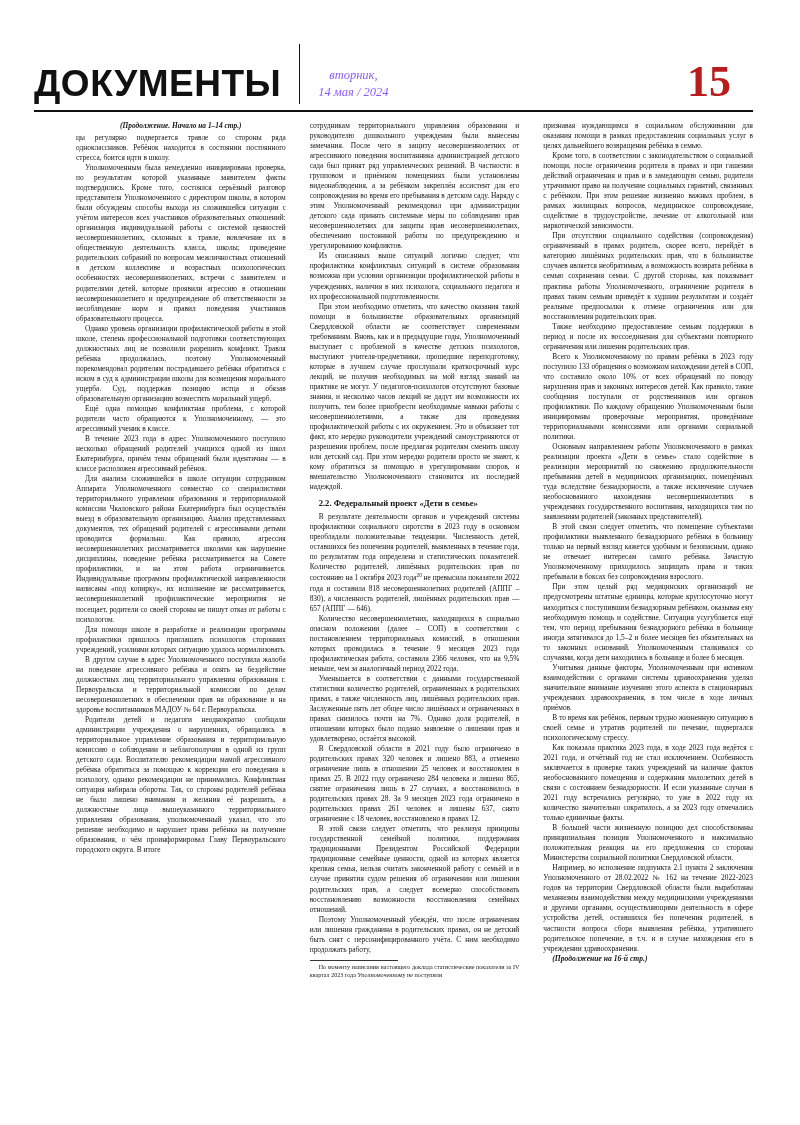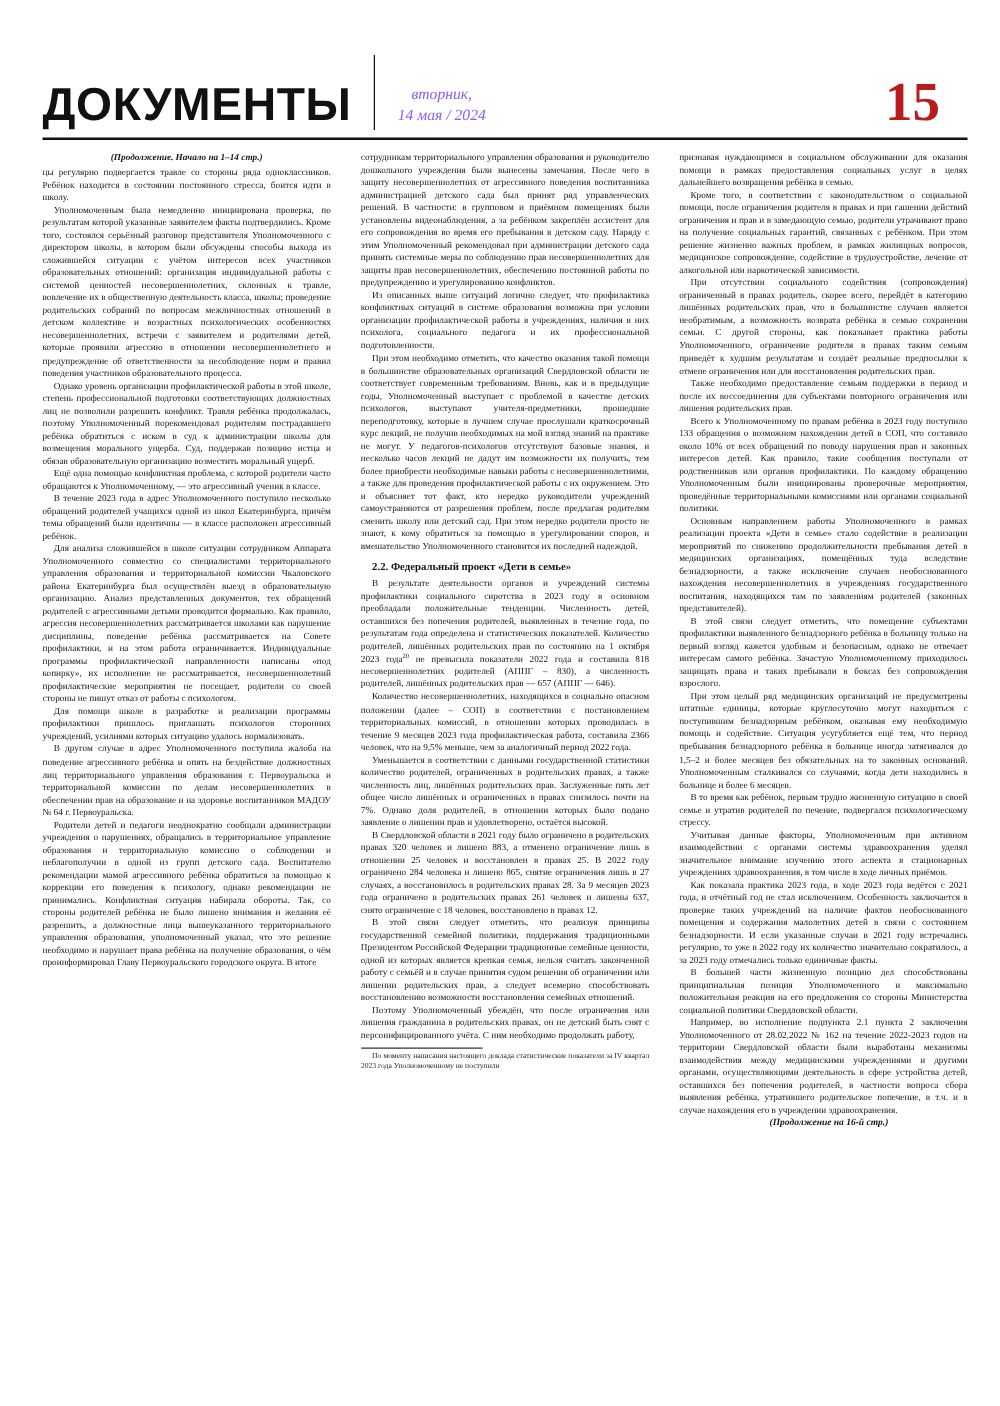--- a/index.html
+++ b/index.html
@@ -12,21 +12,21 @@
     height: 1125px;
     font-family: "Liberation Serif", serif;
     color: #1a1a1a;
     position: relative;
     overflow: hidden;
   }
   .page {
     width: 800px;
     height: 1125px;
     box-sizing: border-box;
-    padding: 44px 26px 20px 34px;
+    padding: 44px 47px 20px 34px;
     position: relative;
   }
 
   
   .masthead {
     display: flex;
     align-items: flex-end;
     border-bottom: 2px solid #111;
     padding-bottom: 6px;
     height: 60px;
@@ -88,20 +88,21 @@
     display: block;
     margin-top: 1px;
   }
 
   
   .columns {
     display: flex;
     gap: 24px;
     margin-top: 9px;
     height: 955px;
+    margin-left: 42px;
   }
   .col {
     flex: 1 1 0;
     font-size: 7.4px;
     line-height: 1.355;
     text-align: justify;
     hyphens: auto;
     color: #151515;
   }
   .col p {
@@ -134,21 +135,21 @@
   .footnote {
     font-size: 6.1px;
     line-height: 1.3;
     text-align: justify;
     text-indent: 7px;
     color: #222;
   }
   .cont-note {
     font-style: italic;
     font-weight: bold;
-    text-align: center;
+    text-align: left;
     font-size: 7.6px;
     margin-top: 7px;
     text-indent: 0;
   }
   sup { font-size: 5.2px; vertical-align: super; }
 </style>
 </head>
 <body>
 
 <div class="page">
@@ -199,22 +200,22 @@
 
     <div class="col">
       <p class="noindent">признавая нуждающимся в социальном обслуживании для оказания помощи в рамках предоставления социальных услуг в целях дальнейшего возвращения ребёнка в семью.</p>
       <p>Кроме того, в соответствии с законодательством о социальной помощи, после ограничения родителя в правах и при гашении действий ограничения и прав и в замедающую семью, родители утрачивают право на получение социальных гарантий, связанных с ребёнком. При этом решение жизненно важных проблем, в рамках жилищных вопросов, медицинское сопровождение, содействие в трудоустройстве, лечение от алкогольной или наркотической зависимости.</p>
       <p>При отсутствии социального содействия (сопровождения) ограниченный в правах родитель, скорее всего, перейдёт в категорию лишённых родительских прав, что в большинстве случаев является необратимым, а возможность возврата ребёнка в семью сохранения семьи. С другой стороны, как показывает практика работы Уполномоченного, ограничение родителя в правах таким семьям приведёт к худшим результатам и создаёт реальные предпосылки к отмене ограничения или для восстановления родительских прав.</p>
       <p>Также необходимо предоставление семьям поддержки в период и после их воссоединения для субъектами повторного ограничения или лишения родительских прав.</p>
       <p>Всего к Уполномоченному по правам ребёнка в 2023 году поступило 133 обращения о возможном нахождении детей в СОП, что составило около 10% от всех обращений по поводу нарушения прав и законных интересов детей. Как правило, такие сообщения поступали от родственников или органов профилактики. По каждому обращению Уполномоченным были инициированы проверочные мероприятия, проведённые территориальными комиссиями или органами социальной политики.</p>
       <p>Основным направлением работы Уполномоченного в рамках реализации проекта «Дети в семье» стало содействие в реализации мероприятий по снижению продолжительности пребывания детей в медицинских организациях, помещённых туда вследствие безнадзорности, а также исключение случаев необоснованного нахождения несовершеннолетних в учреждениях государственного воспитания, находящихся там по заявлениям родителей (законных представителей).</p>
       <p>В этой связи следует отметить, что помещение субъектами профилактики выявленного безнадзорного ребёнка в больницу только на первый взгляд кажется удобным и безопасным, однако не отвечает интересам самого ребёнка. Зачастую Уполномоченному приходилось защищать права и таких пребывали в боксах без сопровождения взрослого.</p>
       <p>При этом целый ряд медицинских организаций не предусмотрены штатные единицы, которые круглосуточно могут находиться с поступившим безнадзорным ребёнком, оказывая ему необходимую помощь и содействие. Ситуация усугубляется ещё тем, что период пребывания безнадзорного ребёнка в больнице иногда затягивался до 1,5–2 и более месяцев без обязательных на то законных оснований. Уполномоченным сталкивался со случаями, когда дети находились в больнице и более 6 месяцев.</p>
+      <p>Учитывая данные факторы, Уполномоченным при активном взаимодействии с органами системы здравоохранения уделял значительное внимание изучению этого аспекта в стационарных учреждениях здравоохранения, в том числе в ходе личных приёмов.</p>
       <p>В то время как ребёнок, первым трудно жизненную ситуацию в своей семье и утратив родителей по печение, подвергался психологическому стрессу.</p>
-      <p>Учитывая данные факторы, Уполномоченным при активном взаимодействии с органами системы здравоохранения уделял значительное внимание изучению этого аспекта в стационарных учреждениях здравоохранения, в том числе в ходе личных приёмов.</p>
       <p>Как показала практика 2023 года, в ходе 2023 года ведётся с 2021 года, и отчётный год не стал исключением. Особенность заключается в проверке таких учреждений на наличие фактов необоснованного помещения и содержания малолетних детей в связи с состоянием безнадзорности. И если указанные случаи в 2021 году встречались регулярно, то уже в 2022 году их количество значительно сократилось, а за 2023 году отмечались только единичные факты.</p>
       <p>В большей части жизненную позицию дел способствованы принципиальная позиция Уполномоченного и максимально положительная реакция на его предложения со стороны Министерства социальной политики Свердловской области.</p>
       <p>Например, во исполнение подпункта 2.1 пункта 2 заключения Уполномоченного от 28.02.2022 № 162 на течение 2022-2023 годов на территории Свердловской области были выработаны механизмы взаимодействия между медицинскими учреждениями и другими органами, осуществляющими деятельность в сфере устройства детей, оставшихся без попечения родителей, в частности вопроса сбора выявления ребёнка, утратившего родительское попечение, в т.ч. и в случае нахождения его в учреждении здравоохранения.</p>
       <p class="cont-note">(Продолжение на 16-й стр.)</p>
     </div>
 
   </div>
 </div>
 
 </body></html>

